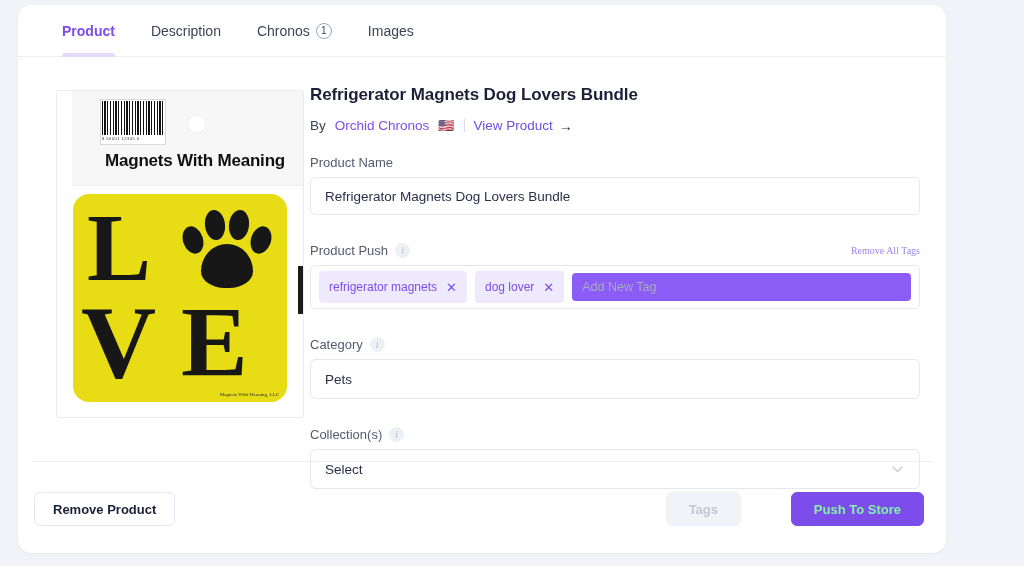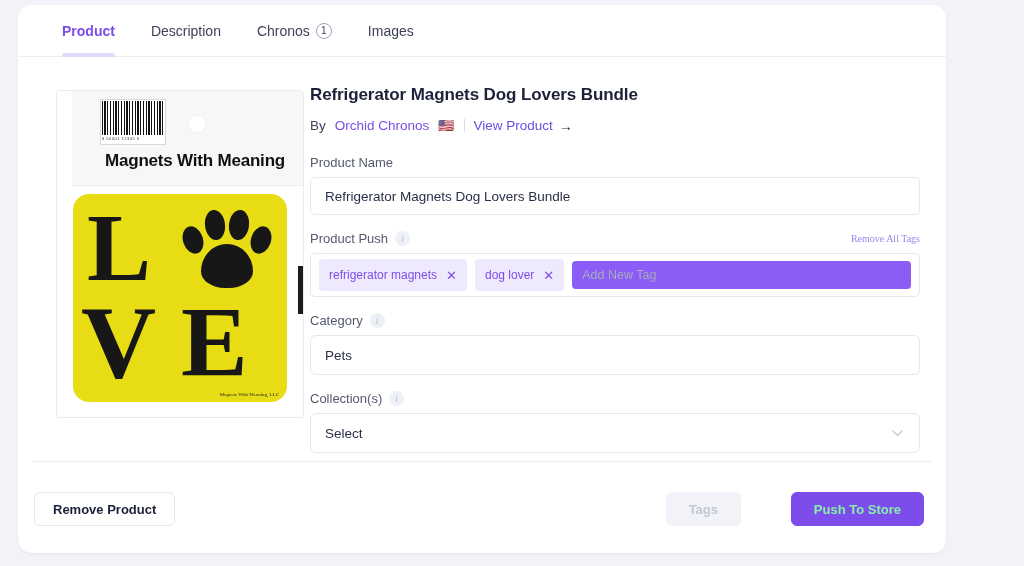--- a/index.html
+++ b/index.html
@@ -205,21 +205,21 @@
     align-items: center;
     gap: 6px;
   }
   .arrow-right {
     display: inline-block;
     font-size: 14px;
     line-height: 1;
     color: #1c2038;
   }
 
-  .field { margin-bottom: 16px; }
+  .field { margin-bottom: 28px; }
   .field-label-row {
     display: flex;
     align-items: center;
     justify-content: space-between;
     margin-bottom: 7px;
   }
   .field-label {
     display: flex;
     align-items: center;
     gap: 7px;

